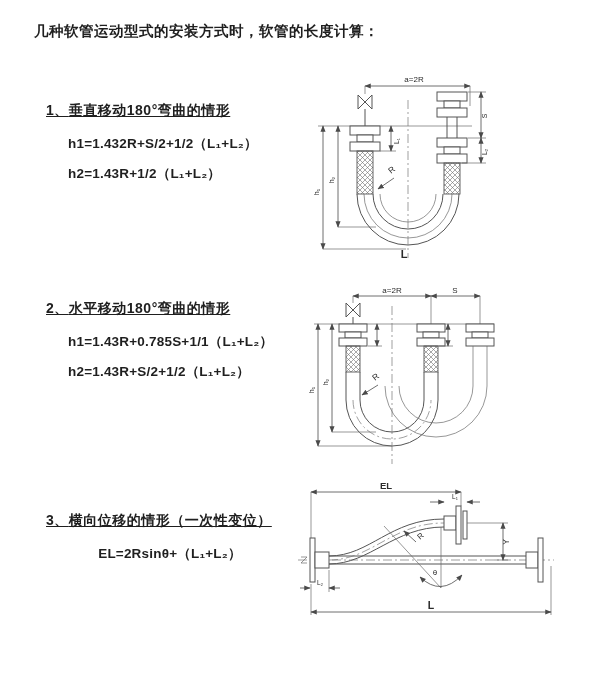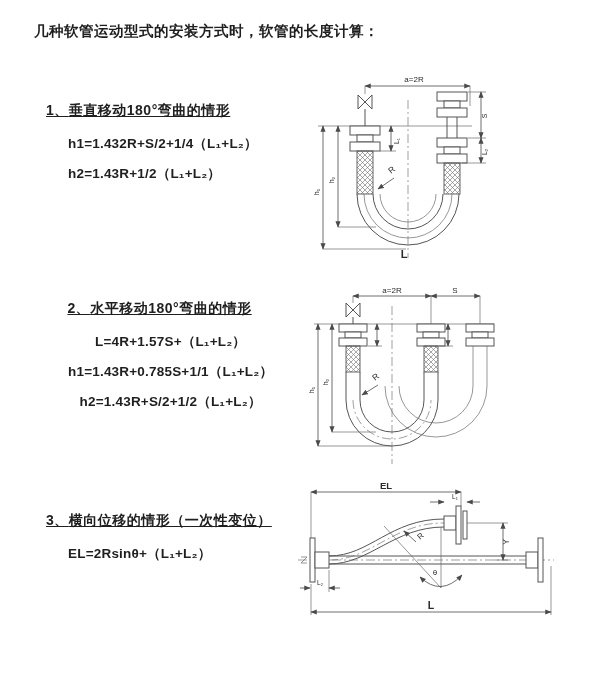--- a/index.html
+++ b/index.html
@@ -1,20 +1,20 @@
 <!DOCTYPE html>
 <html><head>
 <meta charset="utf-8">
 <style>
   html,body{margin:0;padding:0;background:#f4f4f4;}
   #page{position:relative;width:600px;height:675px;background:#ffffff;overflow:hidden;
         font-family:"Liberation Sans","DejaVu Sans",sans-serif;color:#1f1f1f;}
   .doc-title{position:absolute;left:34px;top:22px;font-size:14.5px;font-weight:700;letter-spacing:.5px;}
   .section{position:absolute;left:46px;}
-  #sec1{top:102px;} #sec2{top:300px;text-align:center;} #sec3{top:512px;}
+  #sec1{top:102px;} #sec2{top:300px;} #sec3{top:512px;text-align:center;}
   .sec-head{font-size:14px;font-weight:700;letter-spacing:.5px;margin-bottom:9px;white-space:nowrap;text-decoration:underline;}
   .formula{font-size:13.5px;font-weight:600;letter-spacing:.2px;padding-left:22px;line-height:30px;white-space:nowrap;}
   .diagram{position:absolute;}
   #dg1{left:310px;top:70px;} #dg2{left:306px;top:282px;} #dg3{left:298px;top:480px;}
   svg{display:block;}
   .ln{stroke:#555;stroke-width:1;fill:none;}
   .thin{stroke:#6a6a6a;stroke-width:.7;fill:none;}
   .dim{stroke:#4a4a4a;stroke-width:.8;fill:none;}
   .cl{stroke:#777;stroke-width:.7;fill:none;stroke-dasharray:9 3 2 3;}
   .hoseclash{fill:url(#hx);stroke:#555;stroke-width:.9;}
@@ -25,29 +25,28 @@
 <body>
 
 <div id="page">
 
   <div class="doc-title">几种软管运动型式的安装方式时，软管的长度计算：</div>
 
   <div class="section" id="sec1">
     <div class="sec-head">
       <span>1、</span><span>垂直移动180°弯曲的情形</span>
     </div>
-    <div class="formula">h1=1.432R+S/2+1/4（L₁+L₂）</div>
+    <div class="formula">h1=1.432R+S/2+1/2（L₁+L₂）</div>
     <div class="formula">h2=1.43R+1/2（L₁+L₂）</div>
   </div>
 
   <div class="section" id="sec2">
     <div class="sec-head">
       <span>2、</span><span>水平移动180°弯曲的情形</span>
     </div>
-    <div class="formula">L=4R+1.57S+（L₁+L₂）</div>
     <div class="formula">h1=1.43R+0.785S+1/1（L₁+L₂）</div>
     <div class="formula">h2=1.43R+S/2+1/2（L₁+L₂）</div>
   </div>
 
   <div class="section" id="sec3">
     <div class="sec-head">
       <span>3、</span><span>横向位移的情形（一次性变位）</span>
     </div>
     <div class="formula">EL=2Rsinθ+（L₁+L₂）</div>
   </div>

